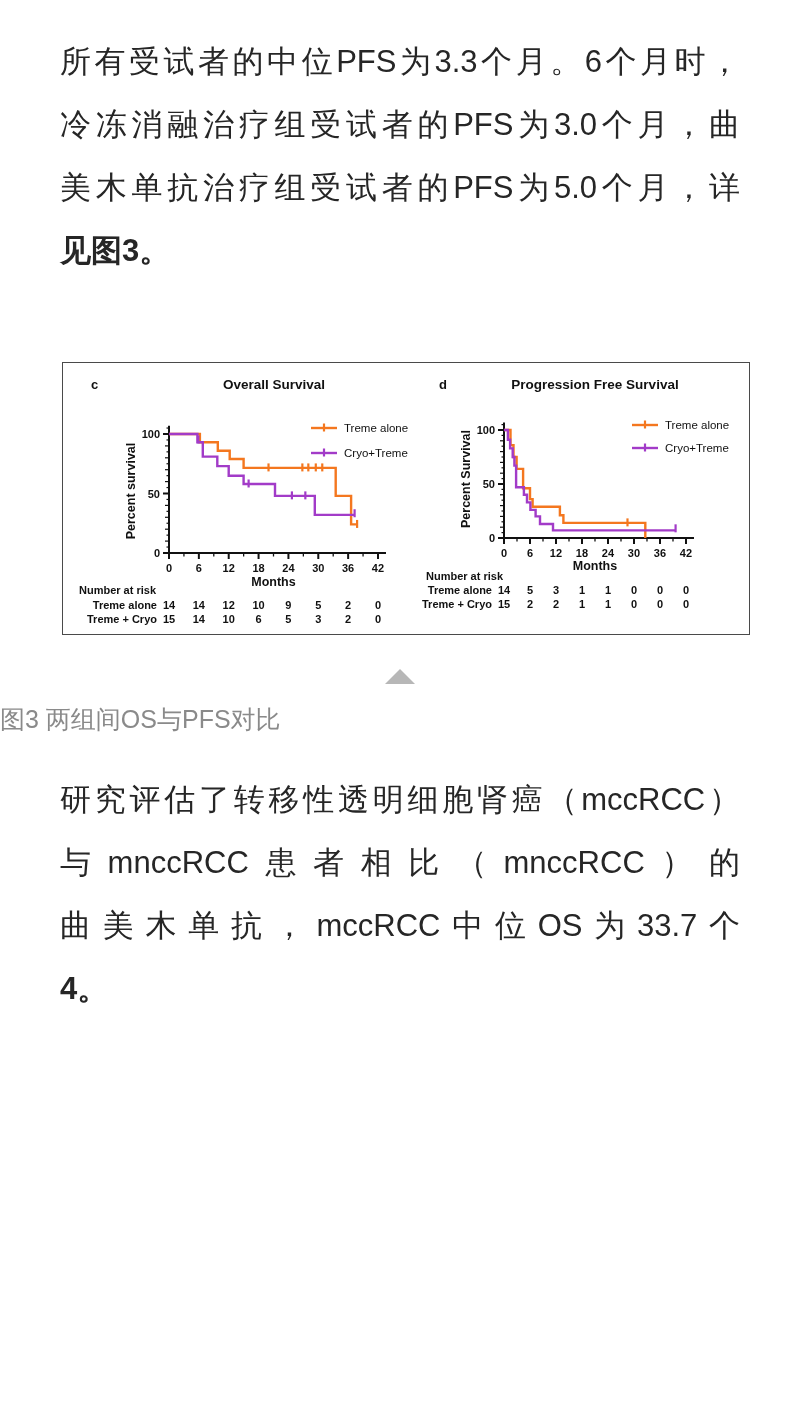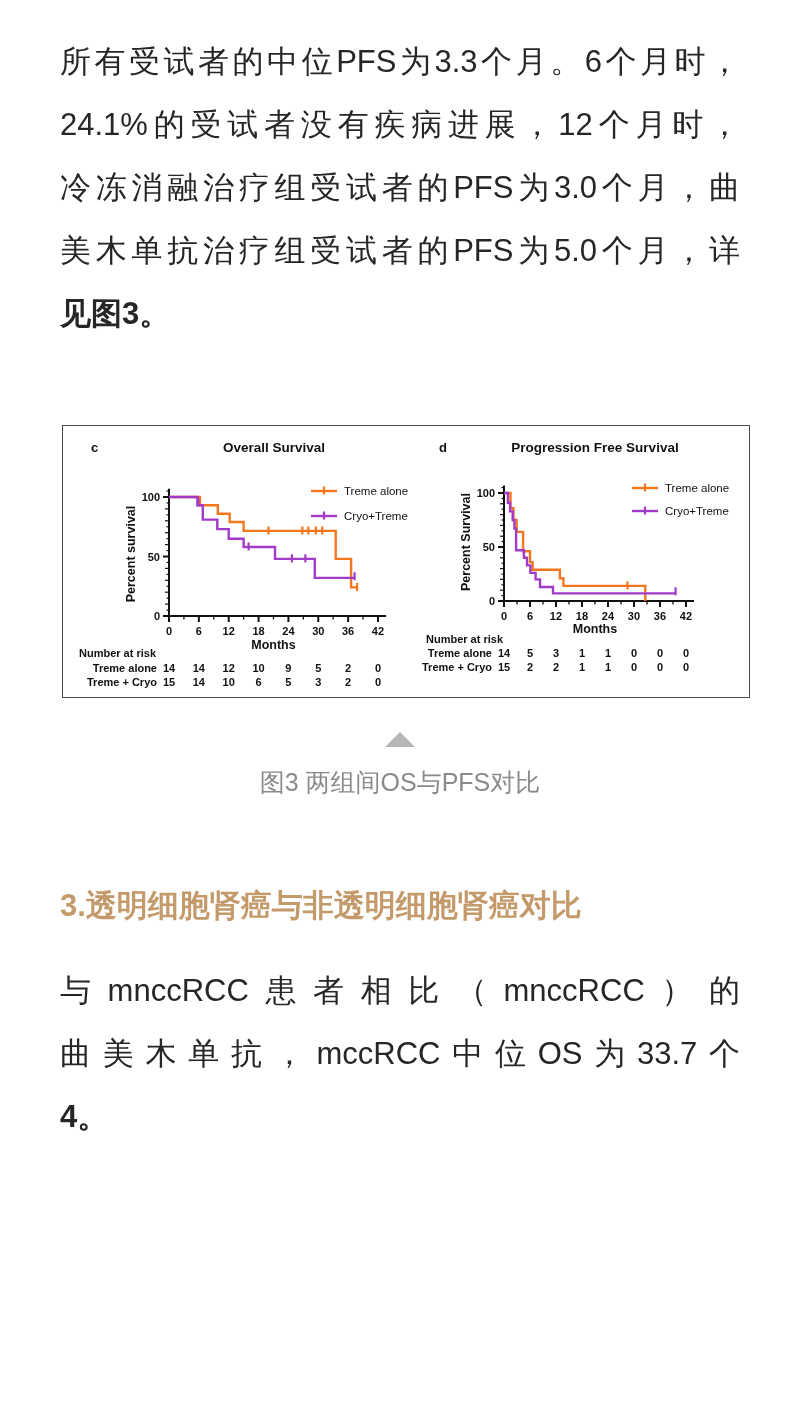--- a/index.html
+++ b/index.html
@@ -6,38 +6,37 @@
   body{width:800px;font-family:"Liberation Sans",sans-serif;color:var(--text,#262626);}
   .page{position:relative;width:800px;height:1403px;overflow:hidden;background:#fff;border-radius:32px;}
   .para{margin:0 60px;font-size:31px;color:var(--text,#262626);}
   .para .line{height:63px;line-height:63px;text-align:justify;text-align-last:justify;text-justify:inter-ideograph;}
   .para .line:last-child{text-align-last:left;font-weight:bold;}
   .p1{margin-top:30px;}
   .p2{margin-top:32px;}
   .figure-box{width:686px;height:271px;margin:80px 0 0 62px;border:1px solid var(--figborder,#4a4a4a);position:relative;background:#fff;}
   .figure-box svg{position:absolute;left:0;top:0;}
   .tri{width:0;height:0;margin:34px auto 0;border-left:15px solid transparent;border-right:15px solid transparent;border-bottom:15px solid var(--tri,#b7b7b7);}
-  .caption{margin-top:18px;text-align:center;font-size:25px;line-height:34px;color:var(--cap,#8a8a8a);}
+  .caption{margin-top:18px;text-align:left;font-size:25px;line-height:34px;color:var(--cap,#8a8a8a);}
   .heading{margin:86px 60px 0 60px;font-size:31px;line-height:42px;font-weight:bold;color:var(--accent,#c49a6b);}
   
   .tk{font:bold 11px "Liberation Sans",sans-serif;fill:#111;}
   .ti{font:bold 13.5px "Liberation Sans",sans-serif;fill:#111;}
   .pl{font:bold 13px "Liberation Sans",sans-serif;fill:#111;}
   .xl{font:bold 12.5px "Liberation Sans",sans-serif;fill:#111;}
   .lg{font:500 11.5px "Liberation Sans",sans-serif;fill:#111;}
   .ar{font:bold 11px "Liberation Sans",sans-serif;fill:#111;}
 </style>
 </head>
 <body>
 
 <div class="page">
 
   <div class="para p1">
       <div class="line">所有受试者的中位PFS为3.3个月。6个月时，</div>
-      <div class="line">24.1%的受试者没有疾病进展，12个月时，</div>
       <div class="line">冷冻消融治疗组受试者的PFS为3.0个月，曲</div>
       <div class="line">美木单抗治疗组受试者的PFS为5.0个月，详</div>
       <div class="line">见图3。</div>
     </div>
 
   <div class="figure-box">
     <svg id="fig-svg" width="686" height="271" viewBox="0 0 686 271">
         <line x1="106" y1="191" x2="106" y2="62.67" stroke="#111" stroke-width="2"></line>
         <line x1="105" y1="190" x2="322.99199999999996" y2="190" stroke="#111" stroke-width="2"></line>
         <line x1="106" y1="190" x2="106" y2="196" stroke="#111" stroke-width="2"></line>
@@ -213,21 +212,21 @@
         <text x="570.99" y="245" text-anchor="middle" class="ar">0</text>
         <text x="596.988" y="245" text-anchor="middle" class="ar">0</text>
         <text x="622.986" y="245" text-anchor="middle" class="ar">0</text>
       </svg>
   </div>
 
   <div class="tri"></div>
 
   <div class="caption">图3  两组间OS与PFS对比</div>
 
-  <h2 class="heading">3.透明细胞肾癌与非透明细胞肾癌对比</h2>
 
   <div class="para p2">
+      <div class="line">研究评估了转移性透明细胞肾癌（mccRCC）</div>
       <div class="line">与mnccRCC患者相比（mnccRCC）的</div>
       <div class="line">曲美木单抗，mccRCC中位OS为33.7个</div>
       <div class="line">4。</div>
     </div>
 
 </div>
 
 </body></html>

